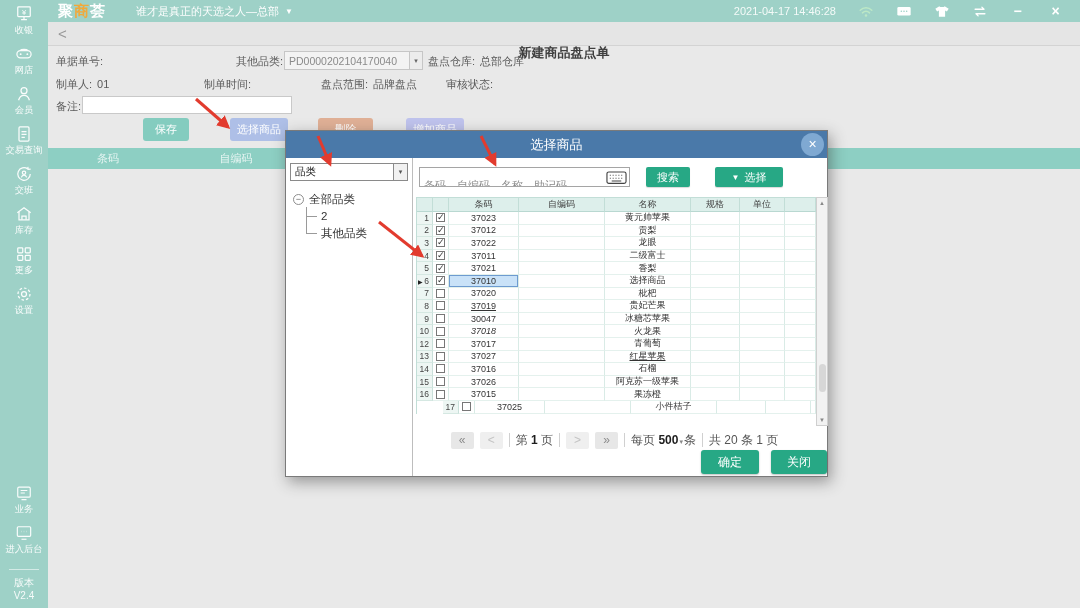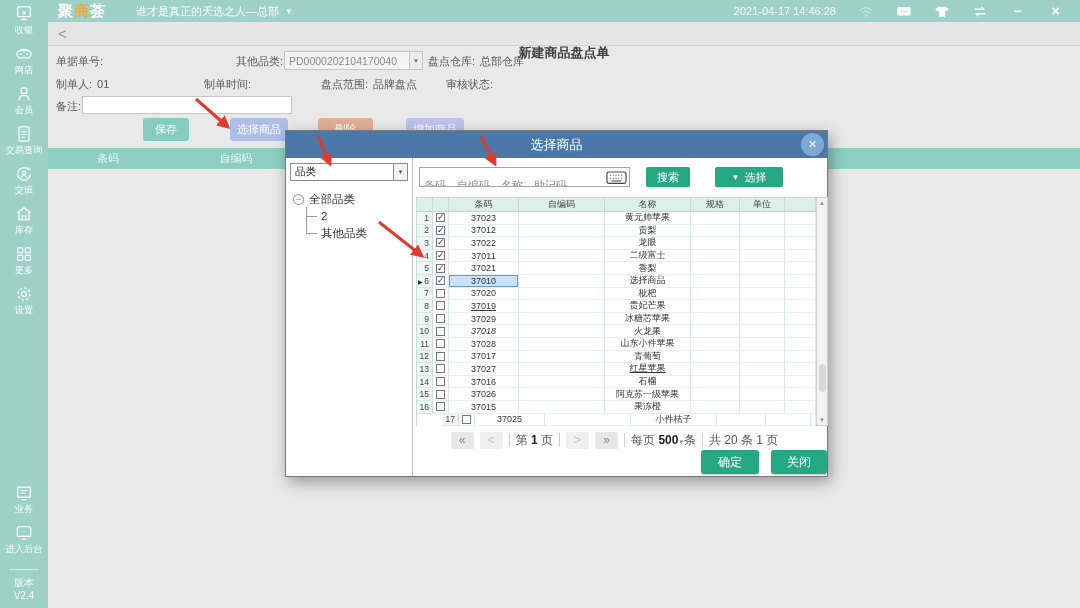--- a/index.html
+++ b/index.html
@@ -429,47 +429,35 @@
           <div class="g-cell" style="width: 86px;">贵妃芒果</div>
           <div class="g-cell" style="width: 49px;"></div>
           <div class="g-cell" style="width: 45px;"></div>
           <div class="g-cell" style="flex: 1 1 0%;"></div>
         </div>
         <div class="g-row">
           <div class="g-cell num-cell" style="width: 16px;">9</div>
           <div class="g-cell" style="width: 16px;">
             <span class="cb"></span>
           </div>
-          <div class="g-cell" style="width: 70px;">37029</div>
+          <div class="g-cell" style="width: 70px;">30047</div>
           <div class="g-cell" style="width: 86px;"></div>
           <div class="g-cell" style="width: 86px;">冰糖芯苹果</div>
           <div class="g-cell" style="width: 49px;"></div>
           <div class="g-cell" style="width: 45px;"></div>
           <div class="g-cell" style="flex: 1 1 0%;"></div>
         </div>
         <div class="g-row">
           <div class="g-cell num-cell" style="width: 16px;">10</div>
           <div class="g-cell" style="width: 16px;">
             <span class="cb"></span>
           </div>
           <div class="g-cell" style="width: 70px; font-style: italic;">37018</div>
           <div class="g-cell" style="width: 86px;"></div>
           <div class="g-cell" style="width: 86px;">火龙果</div>
-          <div class="g-cell" style="width: 49px;"></div>
-          <div class="g-cell" style="width: 45px;"></div>
-          <div class="g-cell" style="flex: 1 1 0%;"></div>
-        </div>
-        <div class="g-row">
-          <div class="g-cell num-cell" style="width: 16px;">11</div>
-          <div class="g-cell" style="width: 16px;">
-            <span class="cb"></span>
-          </div>
-          <div class="g-cell" style="width: 70px;">37028</div>
-          <div class="g-cell" style="width: 86px;"></div>
-          <div class="g-cell" style="width: 86px;">山东小件苹果</div>
           <div class="g-cell" style="width: 49px;"></div>
           <div class="g-cell" style="width: 45px;"></div>
           <div class="g-cell" style="flex: 1 1 0%;"></div>
         </div>
         <div class="g-row">
           <div class="g-cell num-cell" style="width: 16px;">12</div>
           <div class="g-cell" style="width: 16px;">
             <span class="cb"></span>
           </div>
           <div class="g-cell" style="width: 70px;">37017</div>

